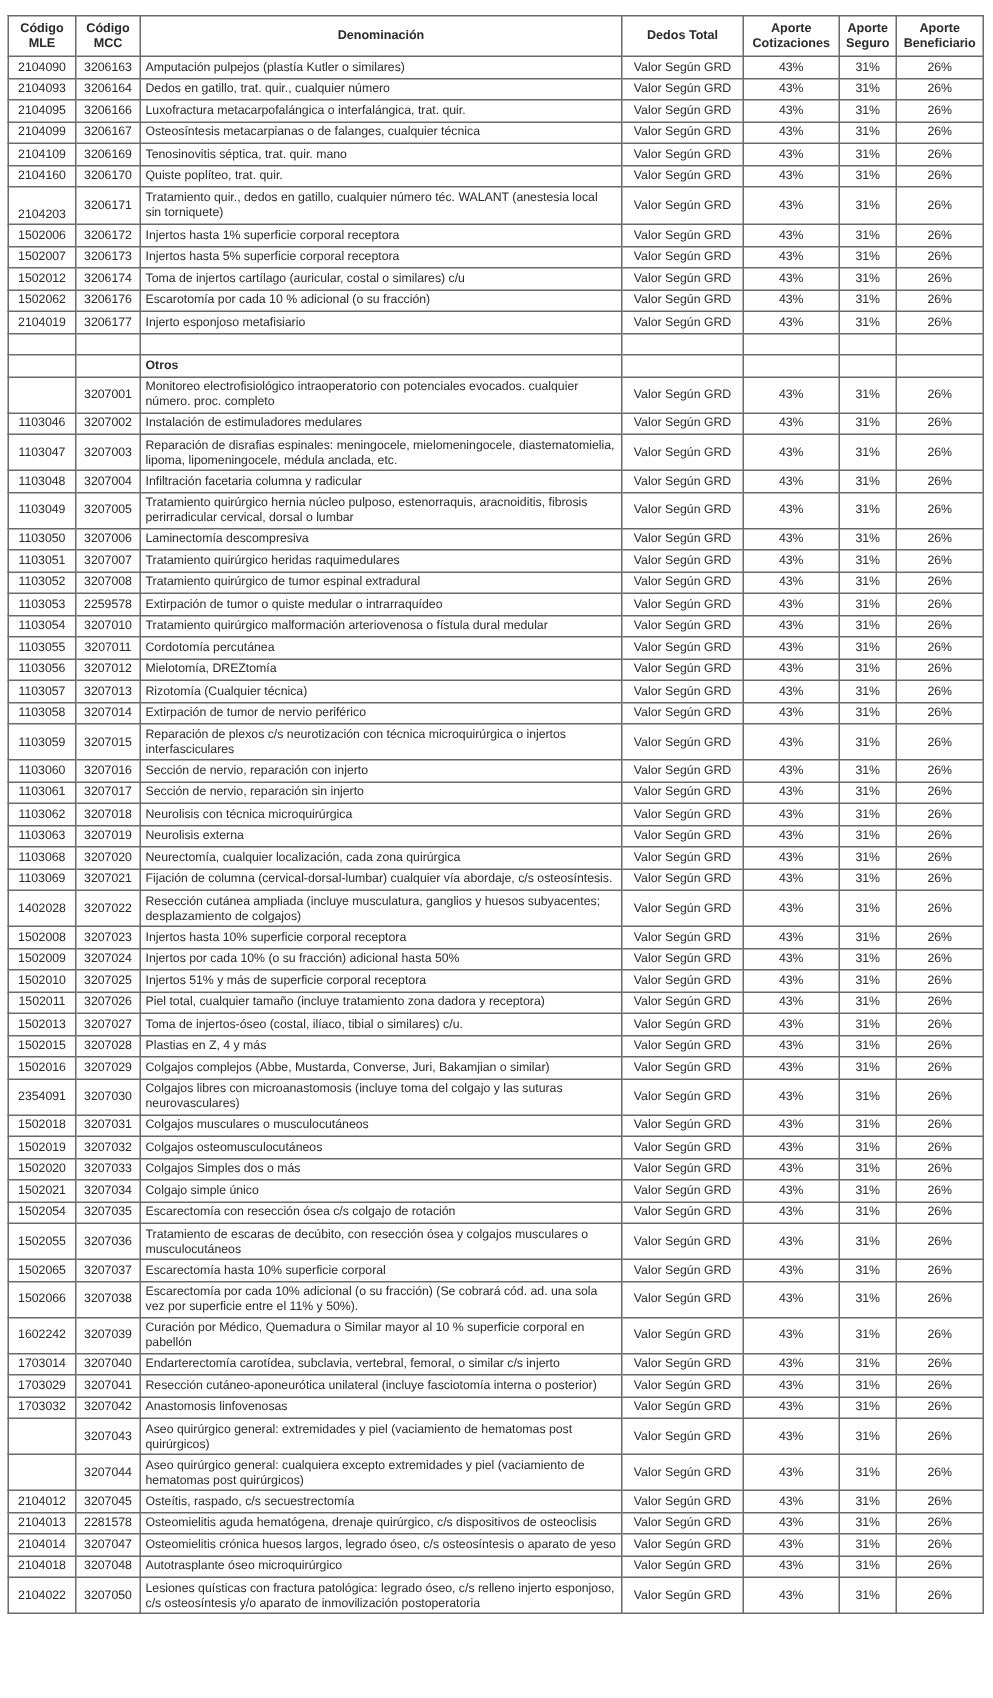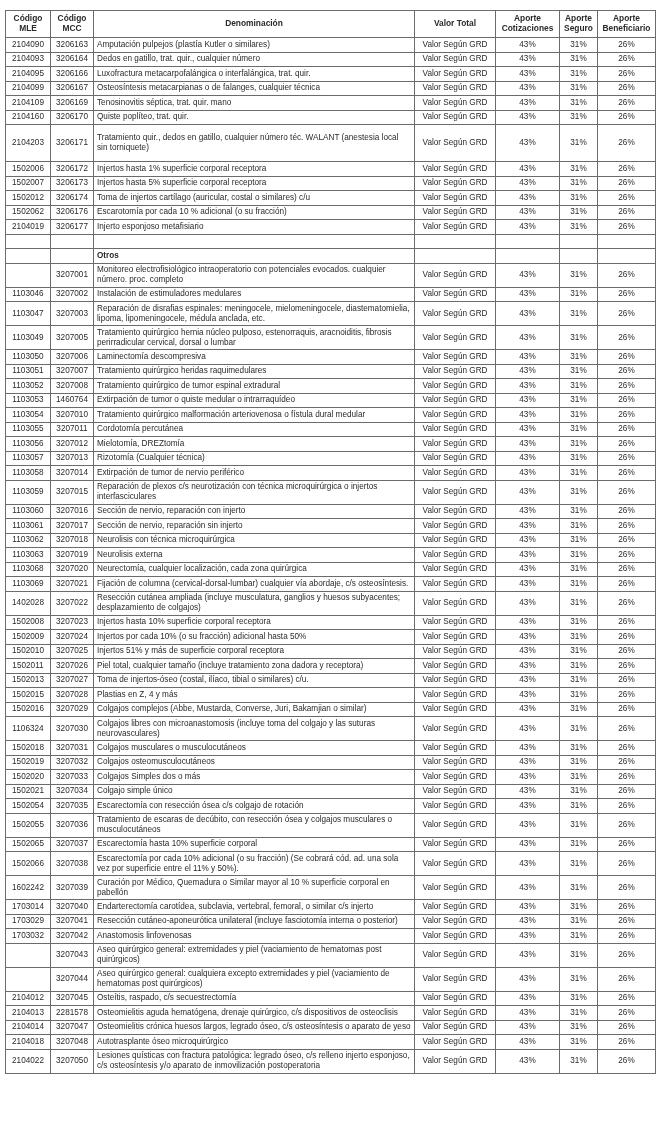--- a/index.html
+++ b/index.html
@@ -22,21 +22,21 @@
     th {
       font-weight: bold;
       text-align: center;
       height: 26px;
       font-size: 8.4px;
       line-height: 9.6px;
     }
     td { height: 13.5px; }
     td.c { text-align: center; }
     td.l { text-align: left; }
-    td.mle.bottom { vertical-align: bottom; padding-bottom: 13px; }
+    td.mle.bottom { vertical-align: bottom; padding-bottom: 1px; }
     tr.two td { height: 23px; }
     tr.blank td { height: 13.5px; }
     tr.section td.l { font-weight: bold; }
     col.mle { width: 45px; }
     col.mcc { width: 43px; }
     col.den { width: 321px; }
     col.val { width: 81px; }
     col.cot { width: 64px; }
     col.seg { width: 38px; }
     col.ben { width: 58px; }
@@ -53,21 +53,21 @@
         <col class="val">
         <col class="cot">
         <col class="seg">
         <col class="ben">
     </colgroup>
     <thead>
       <tr>
         <th>Código MLE</th>
         <th>Código MCC</th>
         <th>Denominación</th>
-        <th>Valor Total</th>
+        <th>Dedos Total</th>
         <th>Aporte Cotizaciones</th>
         <th>Aporte Seguro</th>
         <th>Aporte Beneficiario</th>
       </tr>
     </thead>
     <tbody id="tbody">
         <tr>
           <td class="c mle">2104090</td>
           <td class="c">3206163</td>
           <td class="l">Amputación pulpejos (plastía Kutler o similares)</td>
@@ -213,20 +213,29 @@
         </tr>
         <tr class="two">
           <td class="c mle">1103047</td>
           <td class="c">3207003</td>
           <td class="l">Reparación de disrafias espinales: meningocele, mielomeningocele, diastematomielia, lipoma, lipomeningocele, médula anclada, etc.</td>
           <td class="c">Valor Según GRD</td>
           <td class="c">43%</td>
           <td class="c">31%</td>
           <td class="c">26%</td>
         </tr>
+        <tr>
+          <td class="c mle">1103048</td>
+          <td class="c">3207004</td>
+          <td class="l">Infiltración facetaria columna y radicular</td>
+          <td class="c">Valor Según GRD</td>
+          <td class="c">43%</td>
+          <td class="c">31%</td>
+          <td class="c">26%</td>
+        </tr>
         <tr class="two">
           <td class="c mle">1103049</td>
           <td class="c">3207005</td>
           <td class="l">Tratamiento quirúrgico hernia núcleo pulposo, estenorraquis, aracnoiditis, fibrosis perirradicular cervical, dorsal o lumbar</td>
           <td class="c">Valor Según GRD</td>
           <td class="c">43%</td>
           <td class="c">31%</td>
           <td class="c">26%</td>
         </tr>
         <tr>
@@ -251,21 +260,21 @@
           <td class="c mle">1103052</td>
           <td class="c">3207008</td>
           <td class="l">Tratamiento quirúrgico de tumor espinal extradural</td>
           <td class="c">Valor Según GRD</td>
           <td class="c">43%</td>
           <td class="c">31%</td>
           <td class="c">26%</td>
         </tr>
         <tr>
           <td class="c mle">1103053</td>
-          <td class="c">1460764</td>
+          <td class="c">2259578</td>
           <td class="l">Extirpación de tumor o quiste medular o intrarraquídeo</td>
           <td class="c">Valor Según GRD</td>
           <td class="c">43%</td>
           <td class="c">31%</td>
           <td class="c">26%</td>
         </tr>
         <tr>
           <td class="c mle">1103054</td>
           <td class="c">3207010</td>
           <td class="l">Tratamiento quirúrgico malformación arteriovenosa o fístula dural medular</td>
@@ -439,21 +448,21 @@
         <tr>
           <td class="c mle">1502016</td>
           <td class="c">3207029</td>
           <td class="l">Colgajos complejos (Abbe, Mustarda, Converse, Juri, Bakamjian o similar)</td>
           <td class="c">Valor Según GRD</td>
           <td class="c">43%</td>
           <td class="c">31%</td>
           <td class="c">26%</td>
         </tr>
         <tr class="two">
-          <td class="c mle">1106324</td>
+          <td class="c mle">2354091</td>
           <td class="c">3207030</td>
           <td class="l">Colgajos libres con microanastomosis (incluye toma del colgajo y las suturas neurovasculares)</td>
           <td class="c">Valor Según GRD</td>
           <td class="c">43%</td>
           <td class="c">31%</td>
           <td class="c">26%</td>
         </tr>
         <tr>
           <td class="c mle">1502018</td>
           <td class="c">3207031</td>

